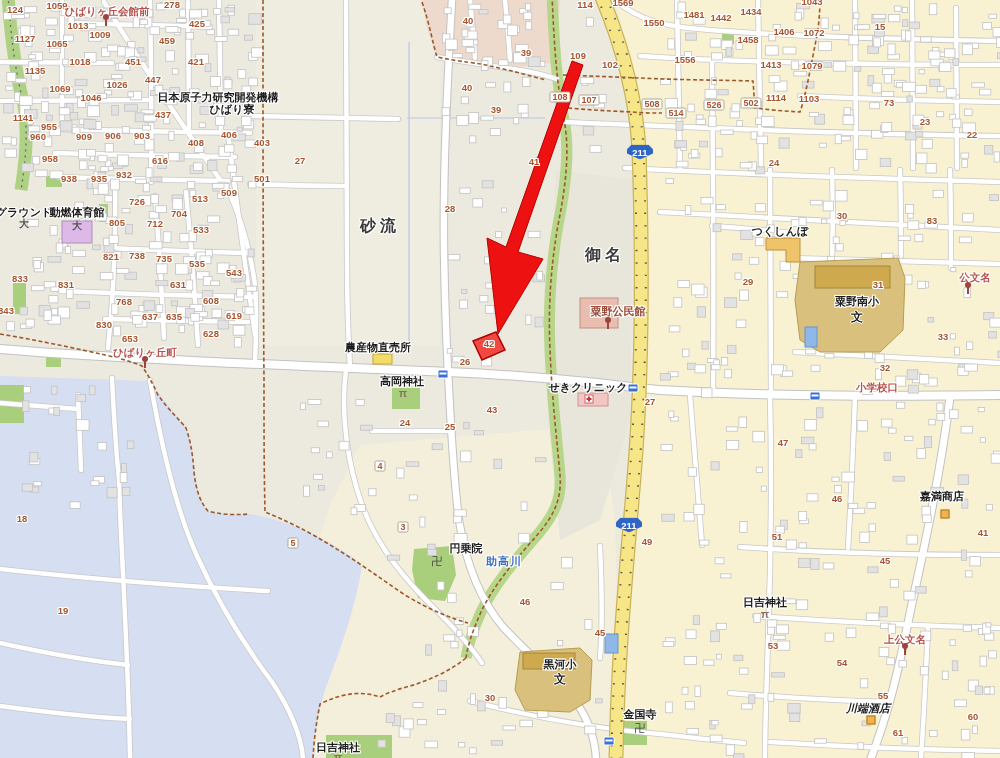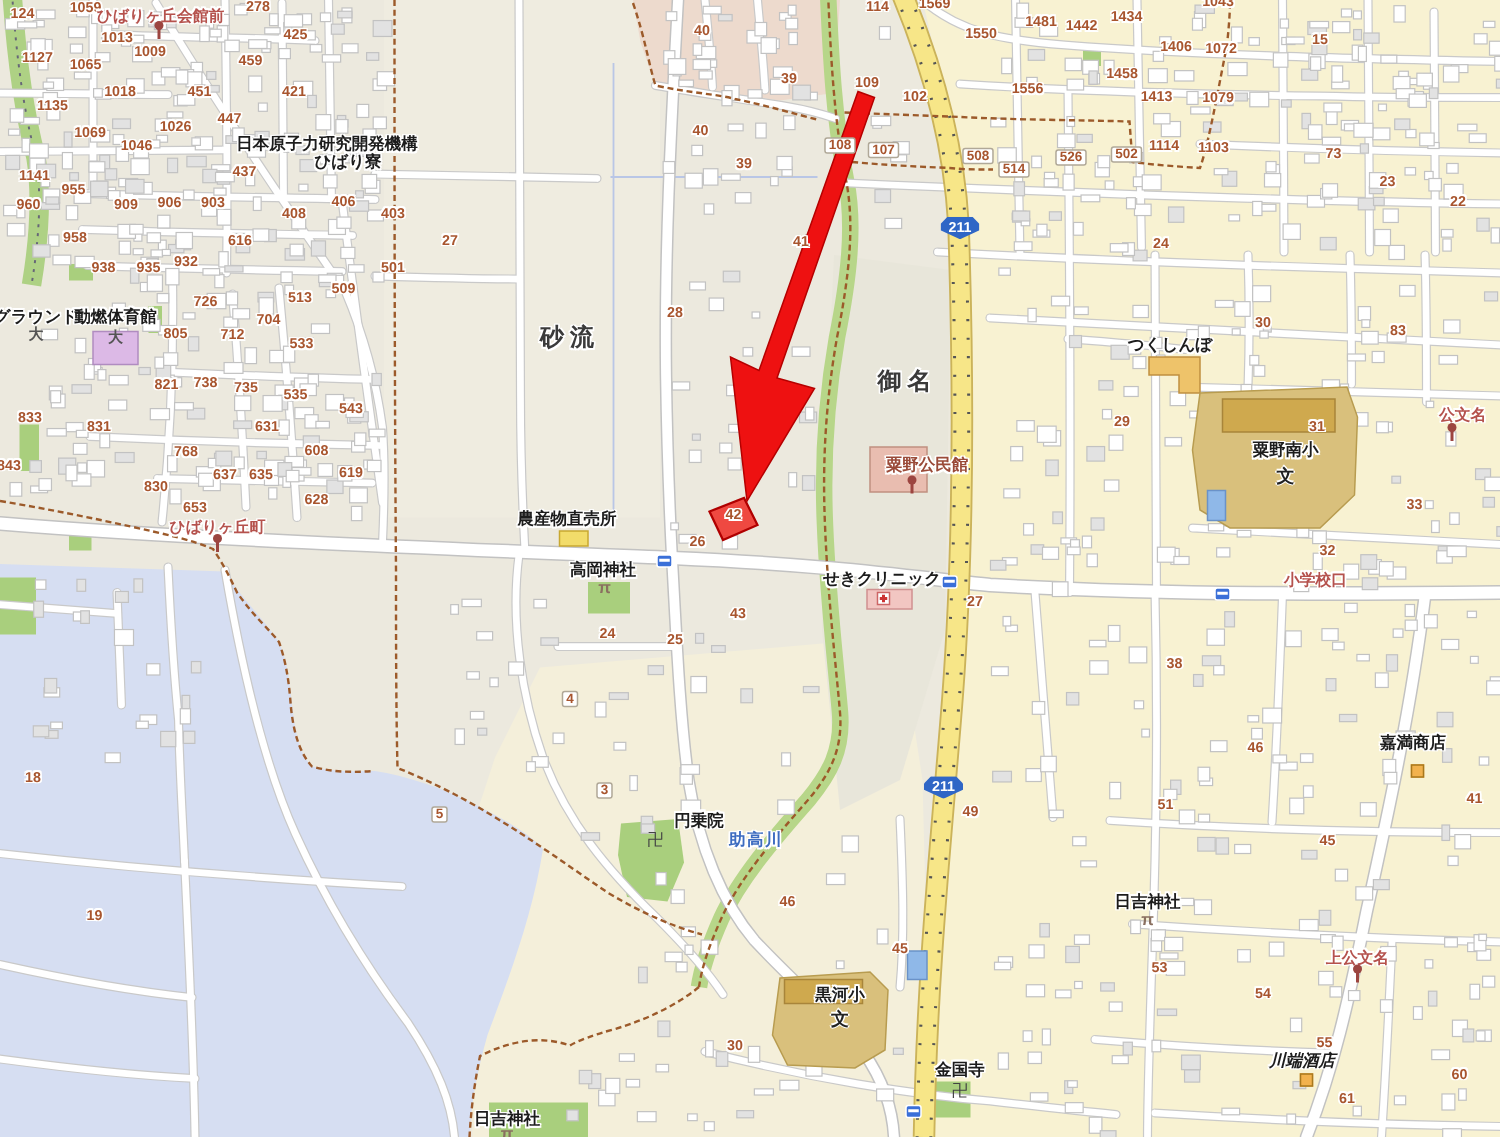--- a/index.html
+++ b/index.html
@@ -1153,21 +1153,21 @@
       <div class="lbl hnum" style="left: 133px; top: 62px;">451</div>
       <div class="lbl hnum" style="left: 196px; top: 62px;">421</div>
       <div class="lbl hnum" style="left: 35px; top: 71px;">1135</div>
       <div class="lbl hnum" style="left: 153px; top: 80px;">447</div>
       <div class="lbl hnum" style="left: 117px; top: 85px;">1026</div>
       <div class="lbl hnum" style="left: 60px; top: 89px;">1069</div>
       <div class="lbl hnum" style="left: 91px; top: 98px;">1046</div>
       <div class="lbl hnum" style="left: 163px; top: 115px;">437</div>
       <div class="lbl hnum" style="left: 23px; top: 118px;">1141</div>
       <div class="lbl hnum" style="left: 49px; top: 127px;">955</div>
-      <div class="lbl hnum" style="left: 19px; top: 137px;">960</div>
+      <div class="lbl hnum" style="left: 33px; top: 137px; padding-left: 10px;">960</div>
       <div class="lbl hnum" style="left: 84px; top: 137px;">909</div>
       <div class="lbl hnum" style="left: 113px; top: 136px;">906</div>
       <div class="lbl hnum" style="left: 142px; top: 136px;">903</div>
       <div class="lbl hnum" style="left: 229px; top: 135px;">406</div>
       <div class="lbl hnum" style="left: 196px; top: 143px;">408</div>
       <div class="lbl hnum" style="left: 50px; top: 159px;">958</div>
       <div class="lbl hnum" style="left: 160px; top: 161px;">616</div>
       <div class="lbl hnum" style="left: 69px; top: 179px;">938</div>
       <div class="lbl hnum" style="left: 99px; top: 179px;">935</div>
       <div class="lbl hnum" style="left: 124px; top: 175px;">932</div>
@@ -1204,21 +1204,21 @@
       <div class="lbl hnum" style="left: 496px; top: 110px;">39</div>
       <div class="lbl hnum" style="left: 534px; top: 162px;">41</div>
       <div class="lbl hnum" style="left: 450px; top: 209px;">28</div>
       <div class="lbl hnum" style="left: 585px; top: 5px;">114</div>
       <div class="lbl hnum" style="left: 623px; top: 3px;">1569</div>
       <div class="lbl hnum" style="left: 654px; top: 23px;">1550</div>
       <div class="lbl hnum" style="left: 694px; top: 15px;">1481</div>
       <div class="lbl hnum" style="left: 721px; top: 18px;">1442</div>
       <div class="lbl hnum" style="left: 751px; top: 12px;">1434</div>
       <div class="lbl hnum" style="left: 784px; top: 32px;">1406</div>
-      <div class="lbl hnum" style="left: 748px; top: 50px;">1458</div>
+      <div class="lbl hnum" style="left: 748px; top: 40px;">1458</div>
       <div class="lbl hnum" style="left: 685px; top: 60px;">1556</div>
       <div class="lbl hnum" style="left: 771px; top: 65px;">1413</div>
       <div class="lbl hnum" style="left: 578px; top: 56px;">109</div>
       <div class="lbl hnum" style="left: 610px; top: 65px;">102</div>
       <div class="lbl hnum" style="left: 776px; top: 98px;">1114</div>
       <div class="lbl hnum" style="left: 774px; top: 163px;">24</div>
       <div class="lbl hnum" style="left: 812px; top: 2px;">1043</div>
       <div class="lbl hnum" style="left: 814px; top: 33px;">1072</div>
       <div class="lbl hnum" style="left: 812px; top: 66px;">1079</div>
       <div class="lbl hnum" style="left: 809px; top: 99px;">1103</div>
@@ -1236,21 +1236,21 @@
       <div class="lbl hnum" style="left: 489px; top: 344px;">42</div>
       <div class="lbl hnum" style="left: 492px; top: 410px;">43</div>
       <div class="lbl hnum" style="left: 405px; top: 423px;">24</div>
       <div class="lbl hnum" style="left: 450px; top: 427px;">25</div>
       <div class="lbl hnum" style="left: 650px; top: 402px;">27</div>
       <div class="lbl hnum" style="left: 465px; top: 545px;">44</div>
       <div class="lbl hnum" style="left: 525px; top: 602px;">46</div>
       <div class="lbl hnum" style="left: 600px; top: 633px;">45</div>
       <div class="lbl hnum" style="left: 490px; top: 698px;">30</div>
       <div class="lbl hnum" style="left: 647px; top: 542px;">49</div>
-      <div class="lbl hnum" style="left: 783px; top: 443px;">38</div>
+      <div class="lbl hnum" style="left: 783px; top: 443px;">47</div>
       <div class="lbl hnum" style="left: 837px; top: 499px;">46</div>
       <div class="lbl hnum" style="left: 777px; top: 537px;">51</div>
       <div class="lbl hnum" style="left: 885px; top: 561px;">45</div>
       <div class="lbl hnum" style="left: 983px; top: 533px;">41</div>
       <div class="lbl hnum" style="left: 773px; top: 646px;">53</div>
       <div class="lbl hnum" style="left: 842px; top: 663px;">54</div>
       <div class="lbl hnum" style="left: 883px; top: 696px;">55</div>
       <div class="lbl hnum" style="left: 973px; top: 717px;">60</div>
       <div class="lbl hnum" style="left: 898px; top: 733px;">61</div>
       <div class="lbl hnum" style="left: 22px; top: 519px;">18</div>

